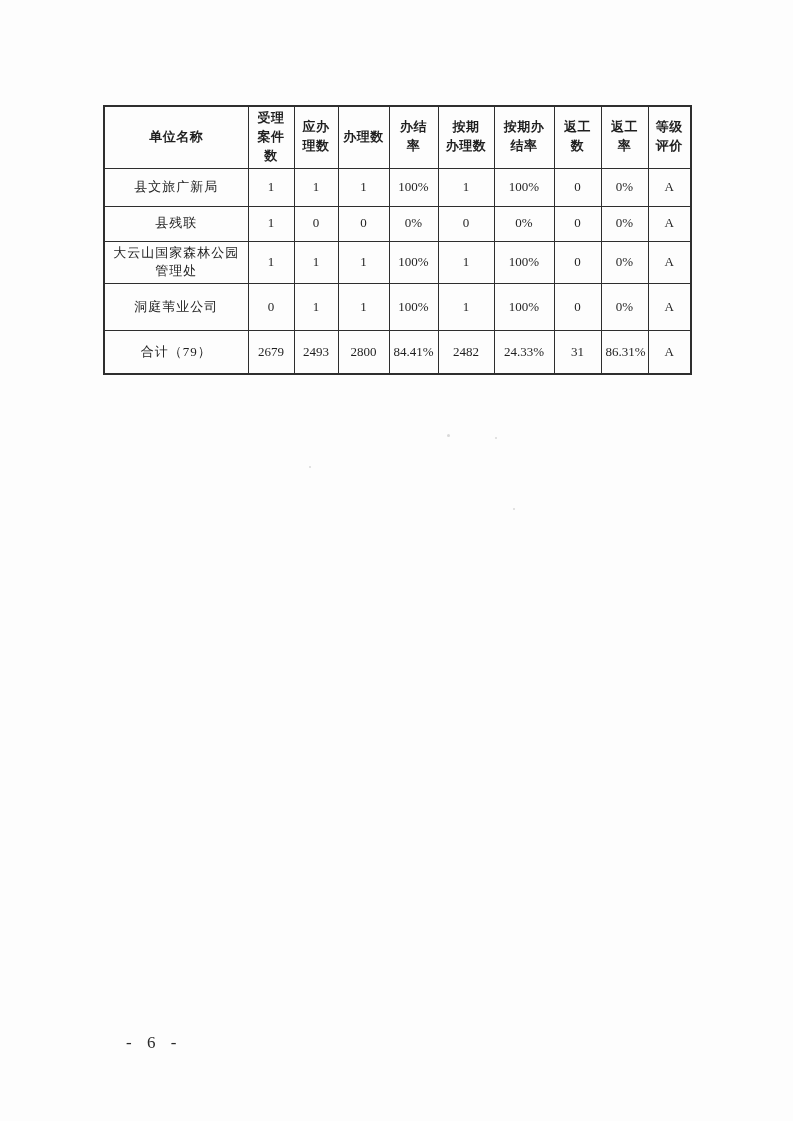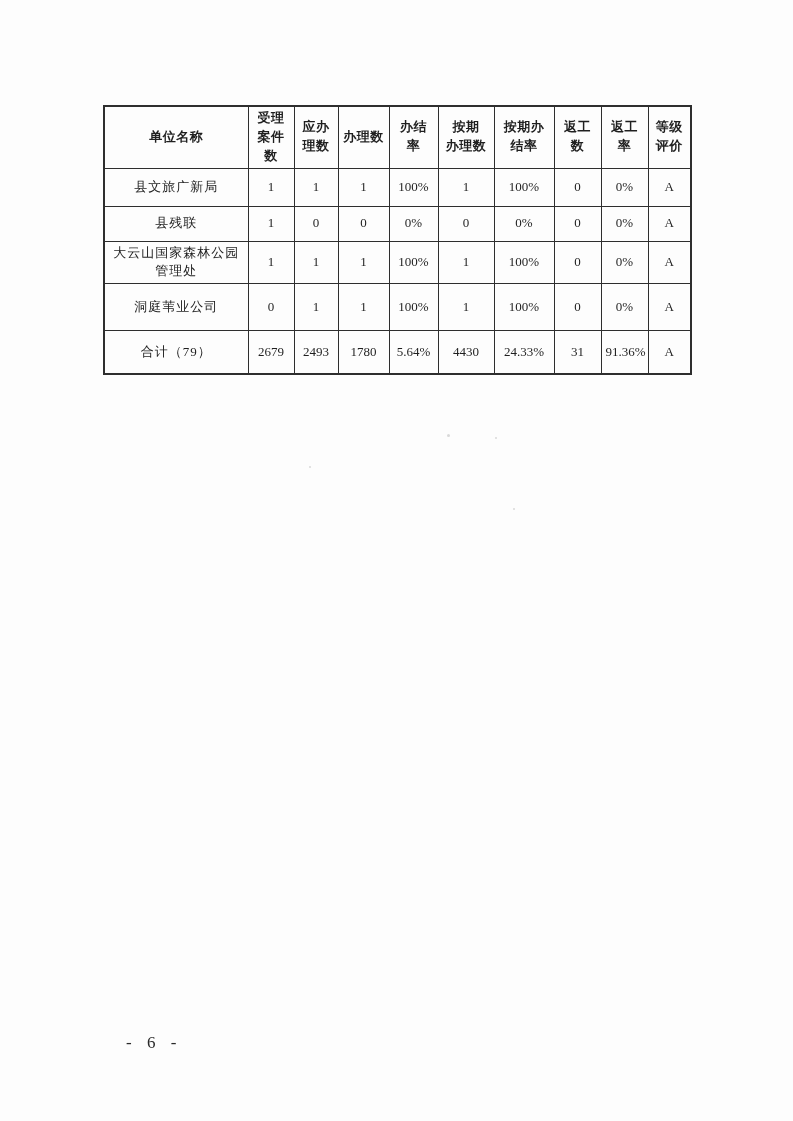--- a/index.html
+++ b/index.html
@@ -159,26 +159,26 @@
           <td>1</td>
           <td>100%</td>
           <td>0</td>
           <td>0%</td>
           <td>A</td>
         </tr>
         <tr>
           <td>合计（79）</td>
           <td>2679</td>
           <td>2493</td>
-          <td>1780</td>
-          <td>5.64%</td>
-          <td>4430</td>
+          <td>2800</td>
+          <td>84.41%</td>
+          <td>2482</td>
           <td>24.33%</td>
           <td>31</td>
-          <td>91.36%</td>
+          <td>86.31%</td>
           <td>A</td>
         </tr>
       </tbody>
   </table>
 
   <div class="speck" style="left:447px; top:434px; width:3px; height:3px;"></div>
   <div class="speck" style="left:495px; top:437px; width:2px; height:2px;"></div>
   <div class="speck" style="left:309px; top:466px; width:2px; height:2px;"></div>
   <div class="speck" style="left:513px; top:508px; width:2px; height:2px;"></div>
 

